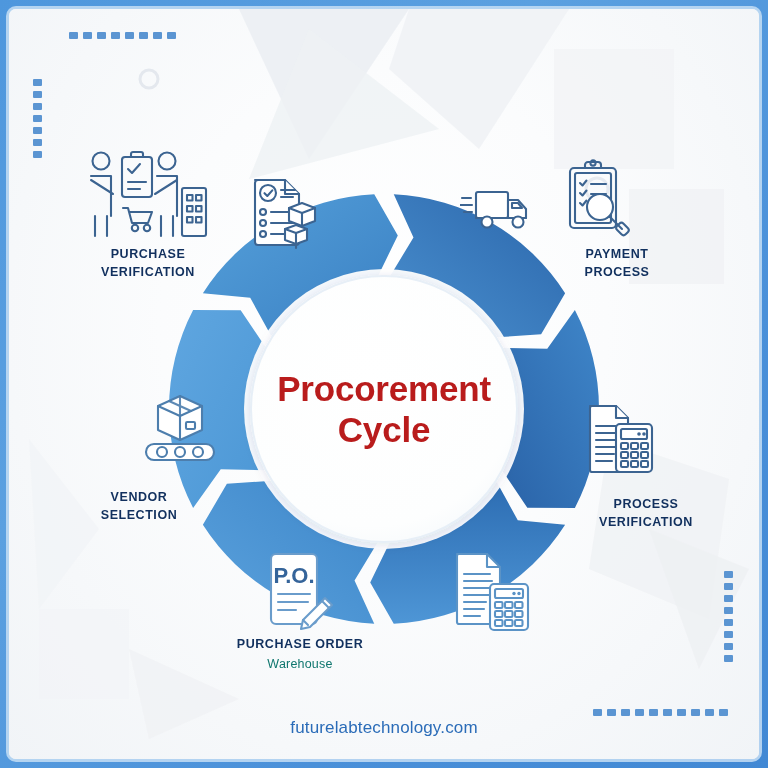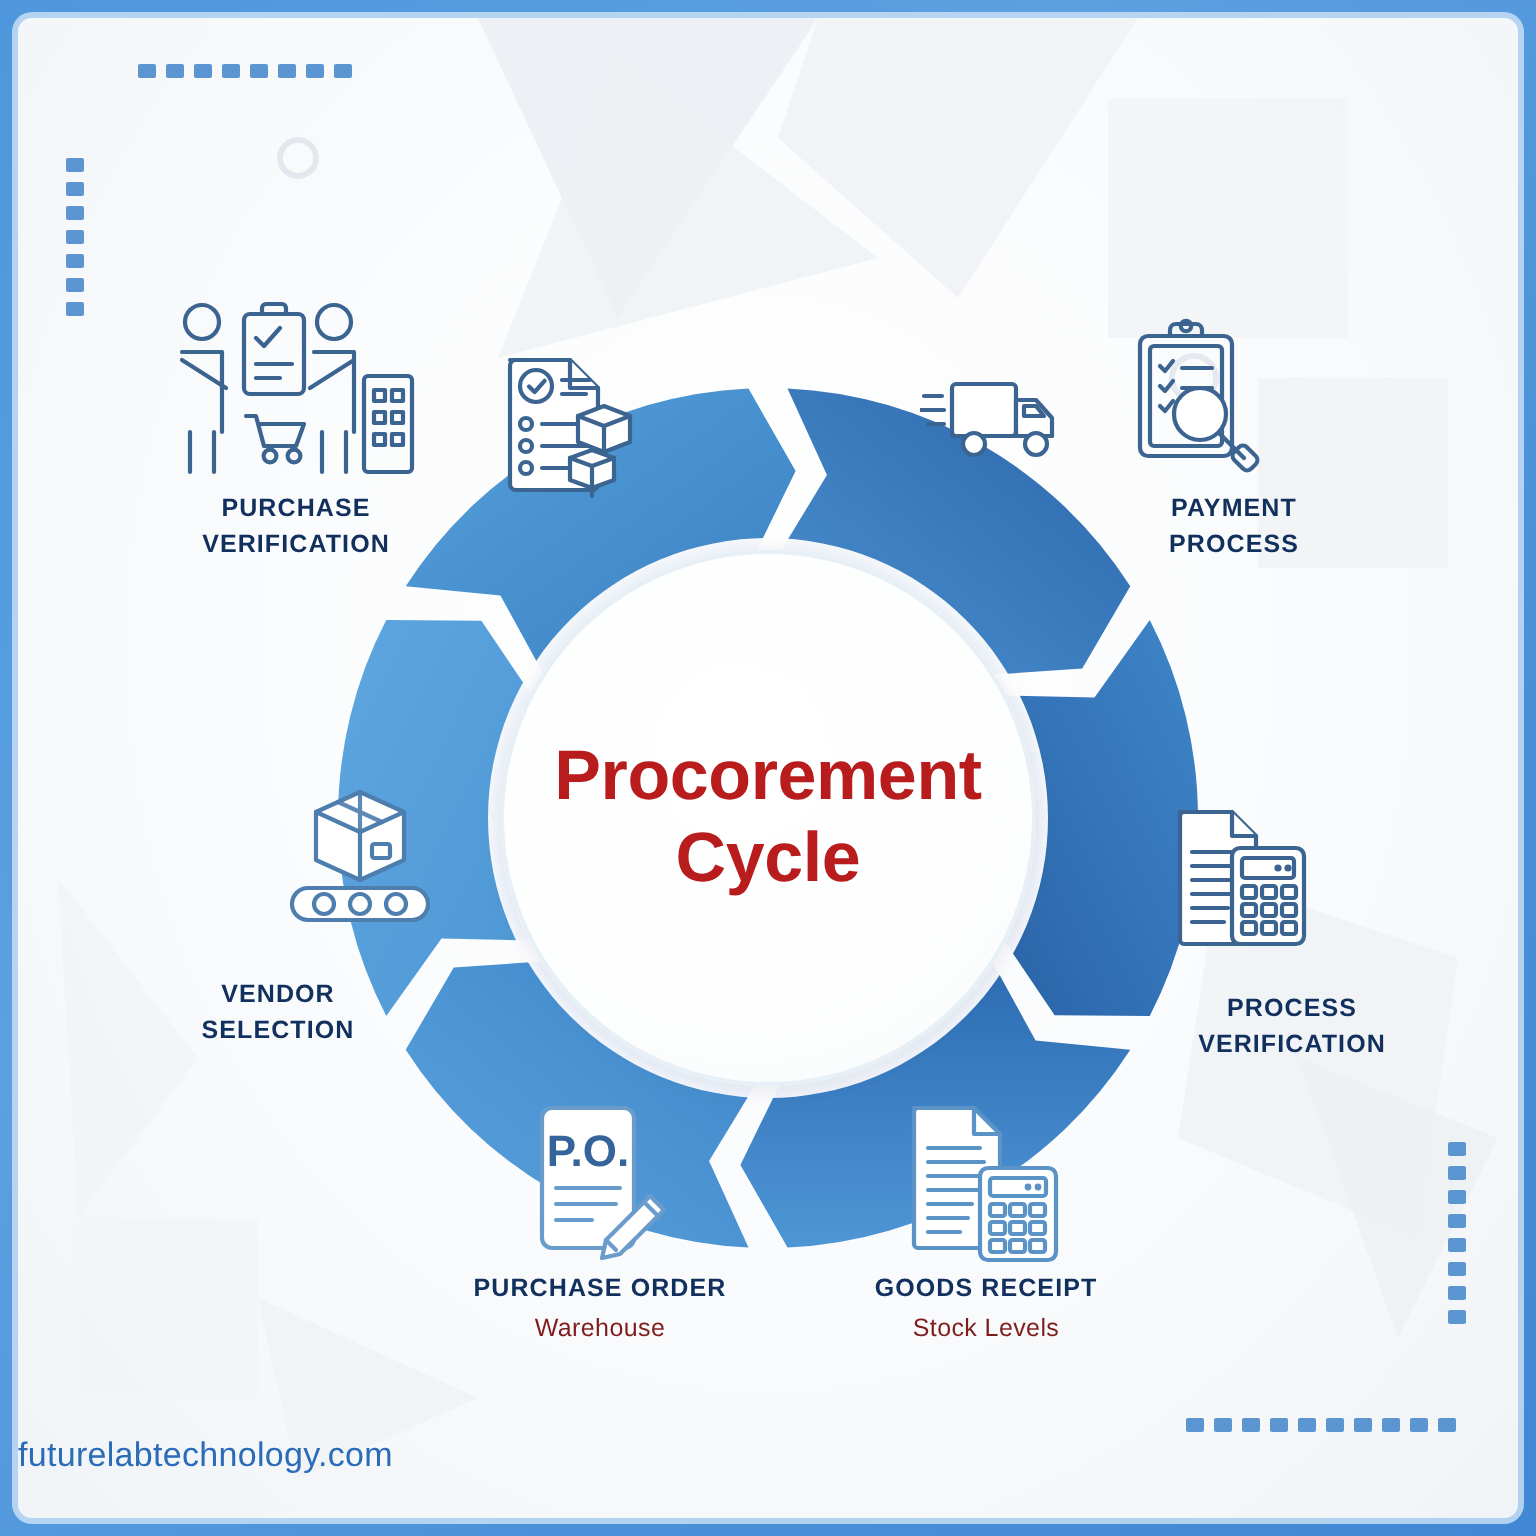--- a/index.html
+++ b/index.html
@@ -97,21 +97,21 @@
     font-size: 12.5px;
     line-height: 1.45;
     letter-spacing: 0.55px;
     width: 150px;
   }
   .step-label .sub {
     display: block;
     font-weight: 400;
     font-size: 12.5px;
     letter-spacing: 0.2px;
-    color: #7f1d1d;
+    color: #0f766e;
     margin-top: 2px;
   }
 
   #label-purchase-requisition { left: 64px;  top: 236px; }
   #label-payment-process      { left: 533px; top: 236px; }
   #label-invoice-verification { left: 562px; top: 486px; }
   #label-goods-receipt        { left: 409px; top: 626px; }
   #label-purchase-order       { left: 216px; top: 626px; }
   #label-vendor-selection     { left: 55px;  top: 479px; }
 
@@ -127,21 +127,21 @@
   #icon-goods-receipt        { left: 444px; top: 543px; }
   #icon-purchase-order       { left: 256px; top: 541px; }
   #icon-vendor-conveyor      { left: 131px; top: 383px; }
 
   
   .footer-url {
     position: absolute;
     left: 0;
     right: 0;
     bottom: 21px;
-    text-align: left;
+    text-align: center;
     color: #2b6cb8;
     font-size: 17px;
     letter-spacing: 0.15px;
   }
 </style>
 </head>
 <body>
 
 <div class="canvas">
   <div class="inner-frame">
@@ -268,24 +268,20 @@
     <div class="step-label" id="label-payment-process">
       <span>PAYMENT</span><br>
       <span>PROCESS</span>
     </div>
 
     <div class="step-label" id="label-invoice-verification">
       <span>PROCESS</span><br>
       <span>VERIFICATION</span>
     </div>
 
-    <div class="step-label" id="label-goods-receipt">
-      <span>GOODS RECEIPT</span>
-      <span class="sub">Stock Levels</span>
-    </div>
 
     <div class="step-label" id="label-purchase-order">
       <span>PURCHASE ORDER</span>
       <span class="sub">Warehouse</span>
     </div>
 
     <div class="step-label" id="label-vendor-selection">
       <span>VENDOR</span><br>
       <span>SELECTION</span>
     </div>

